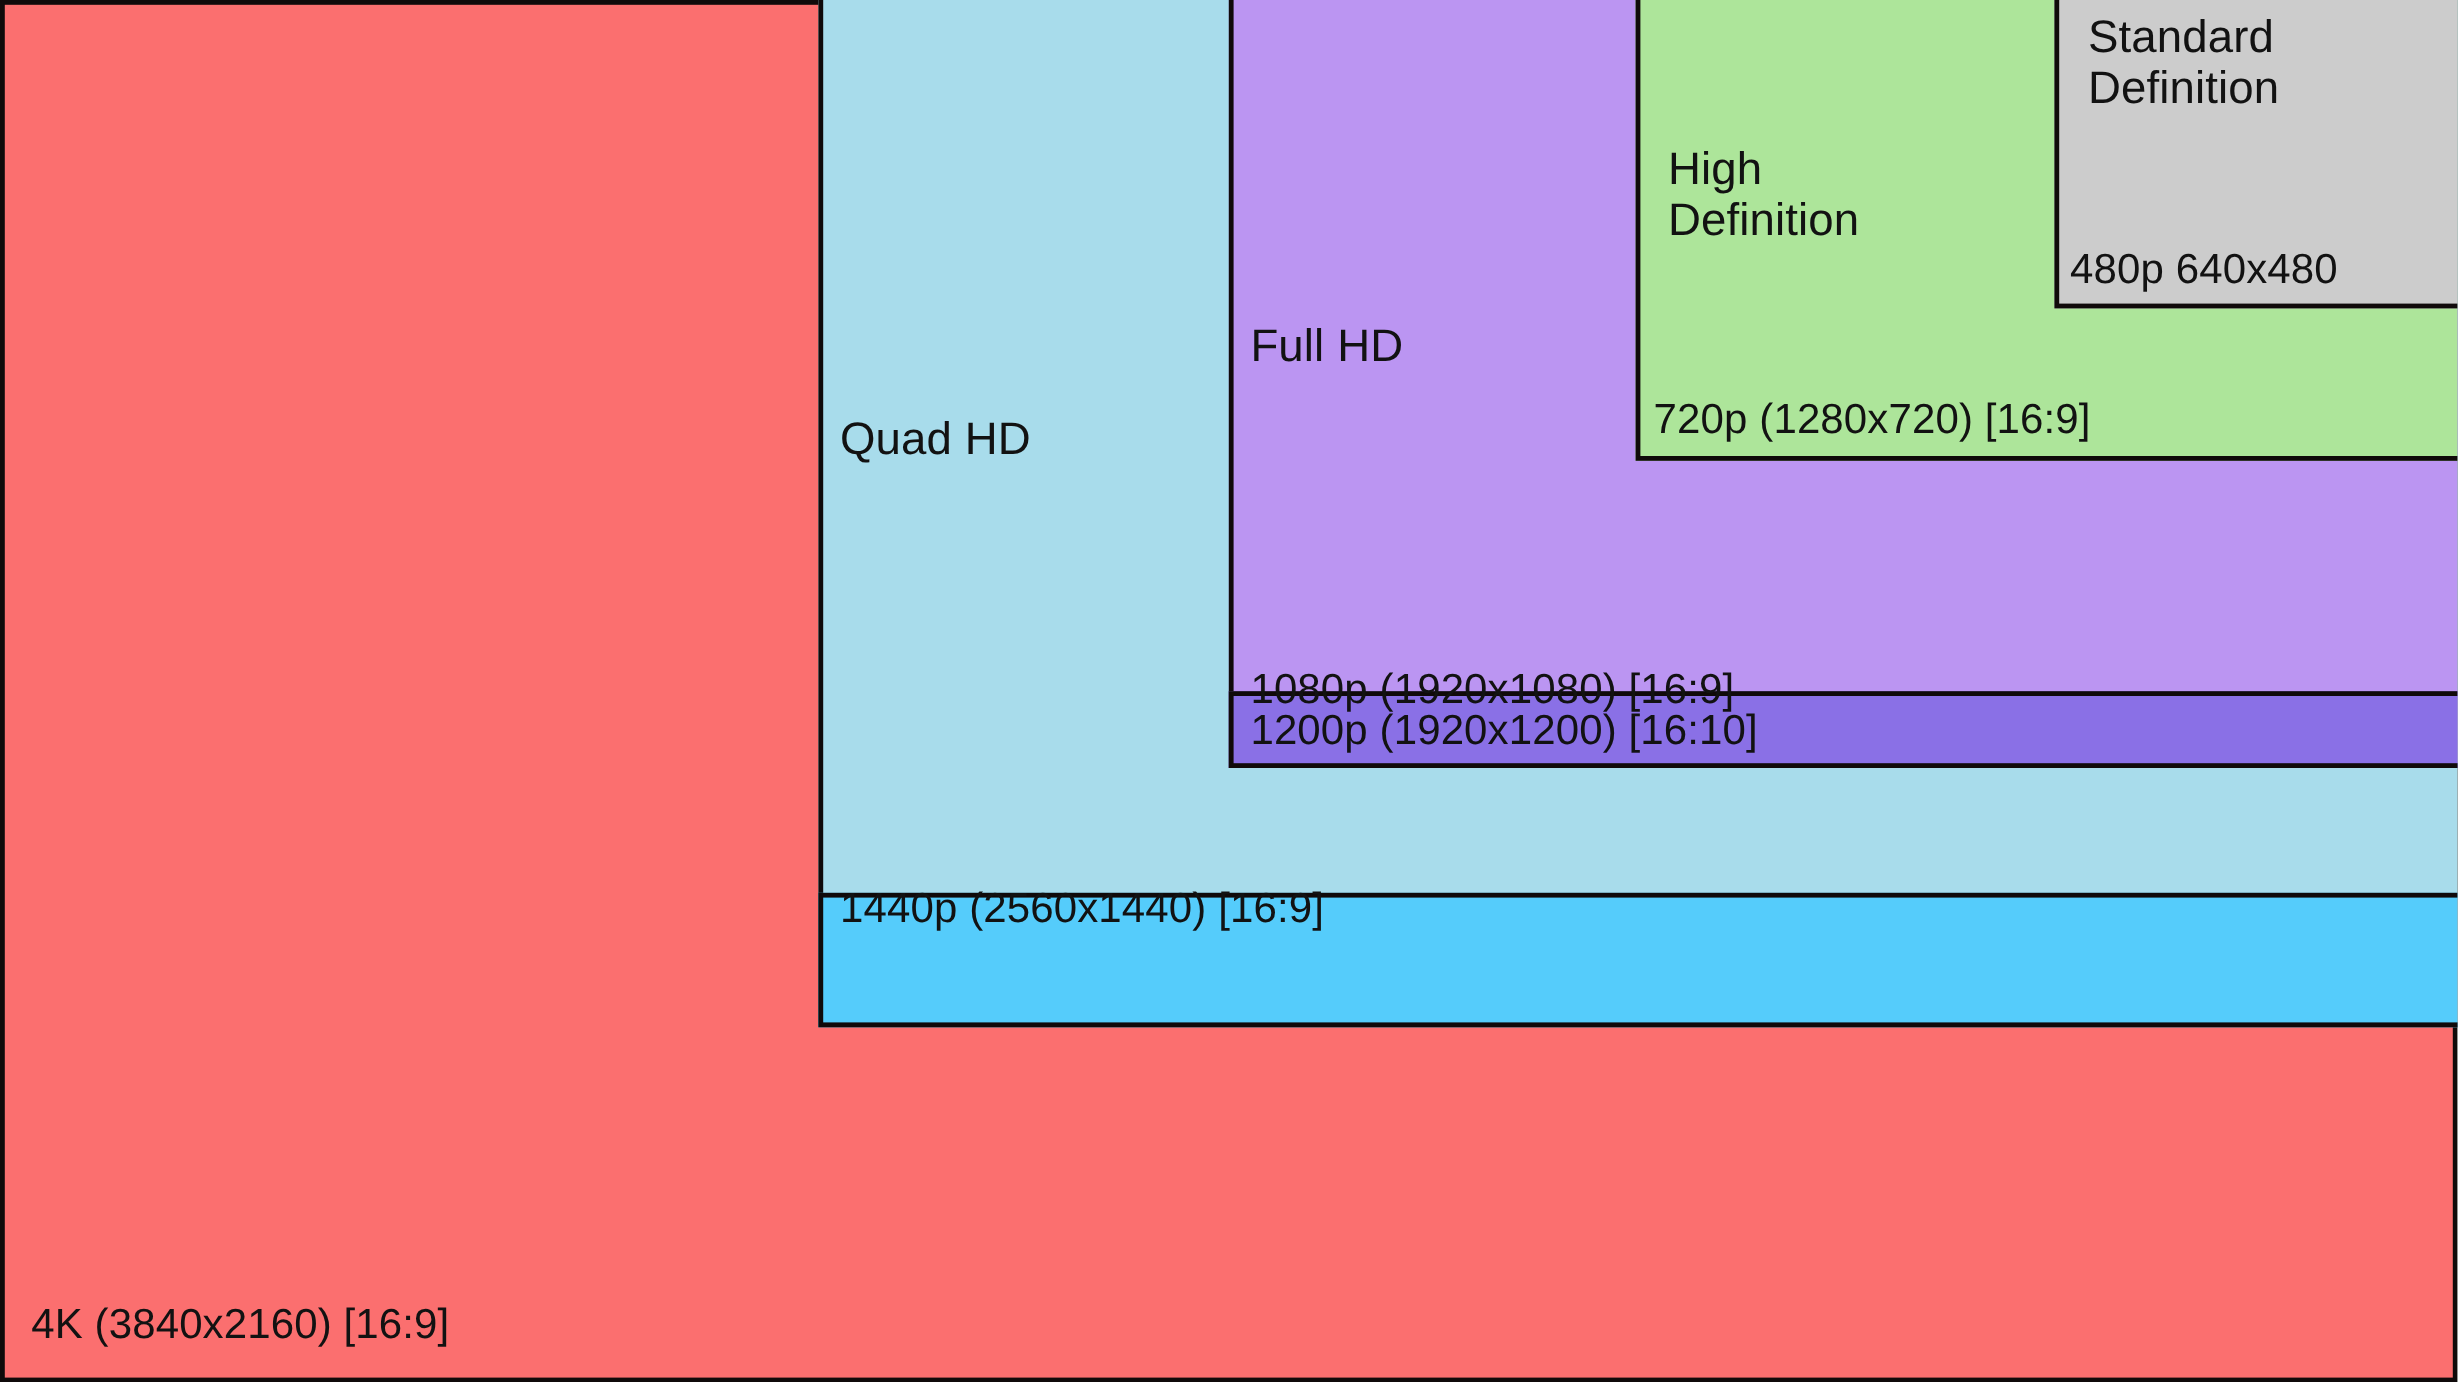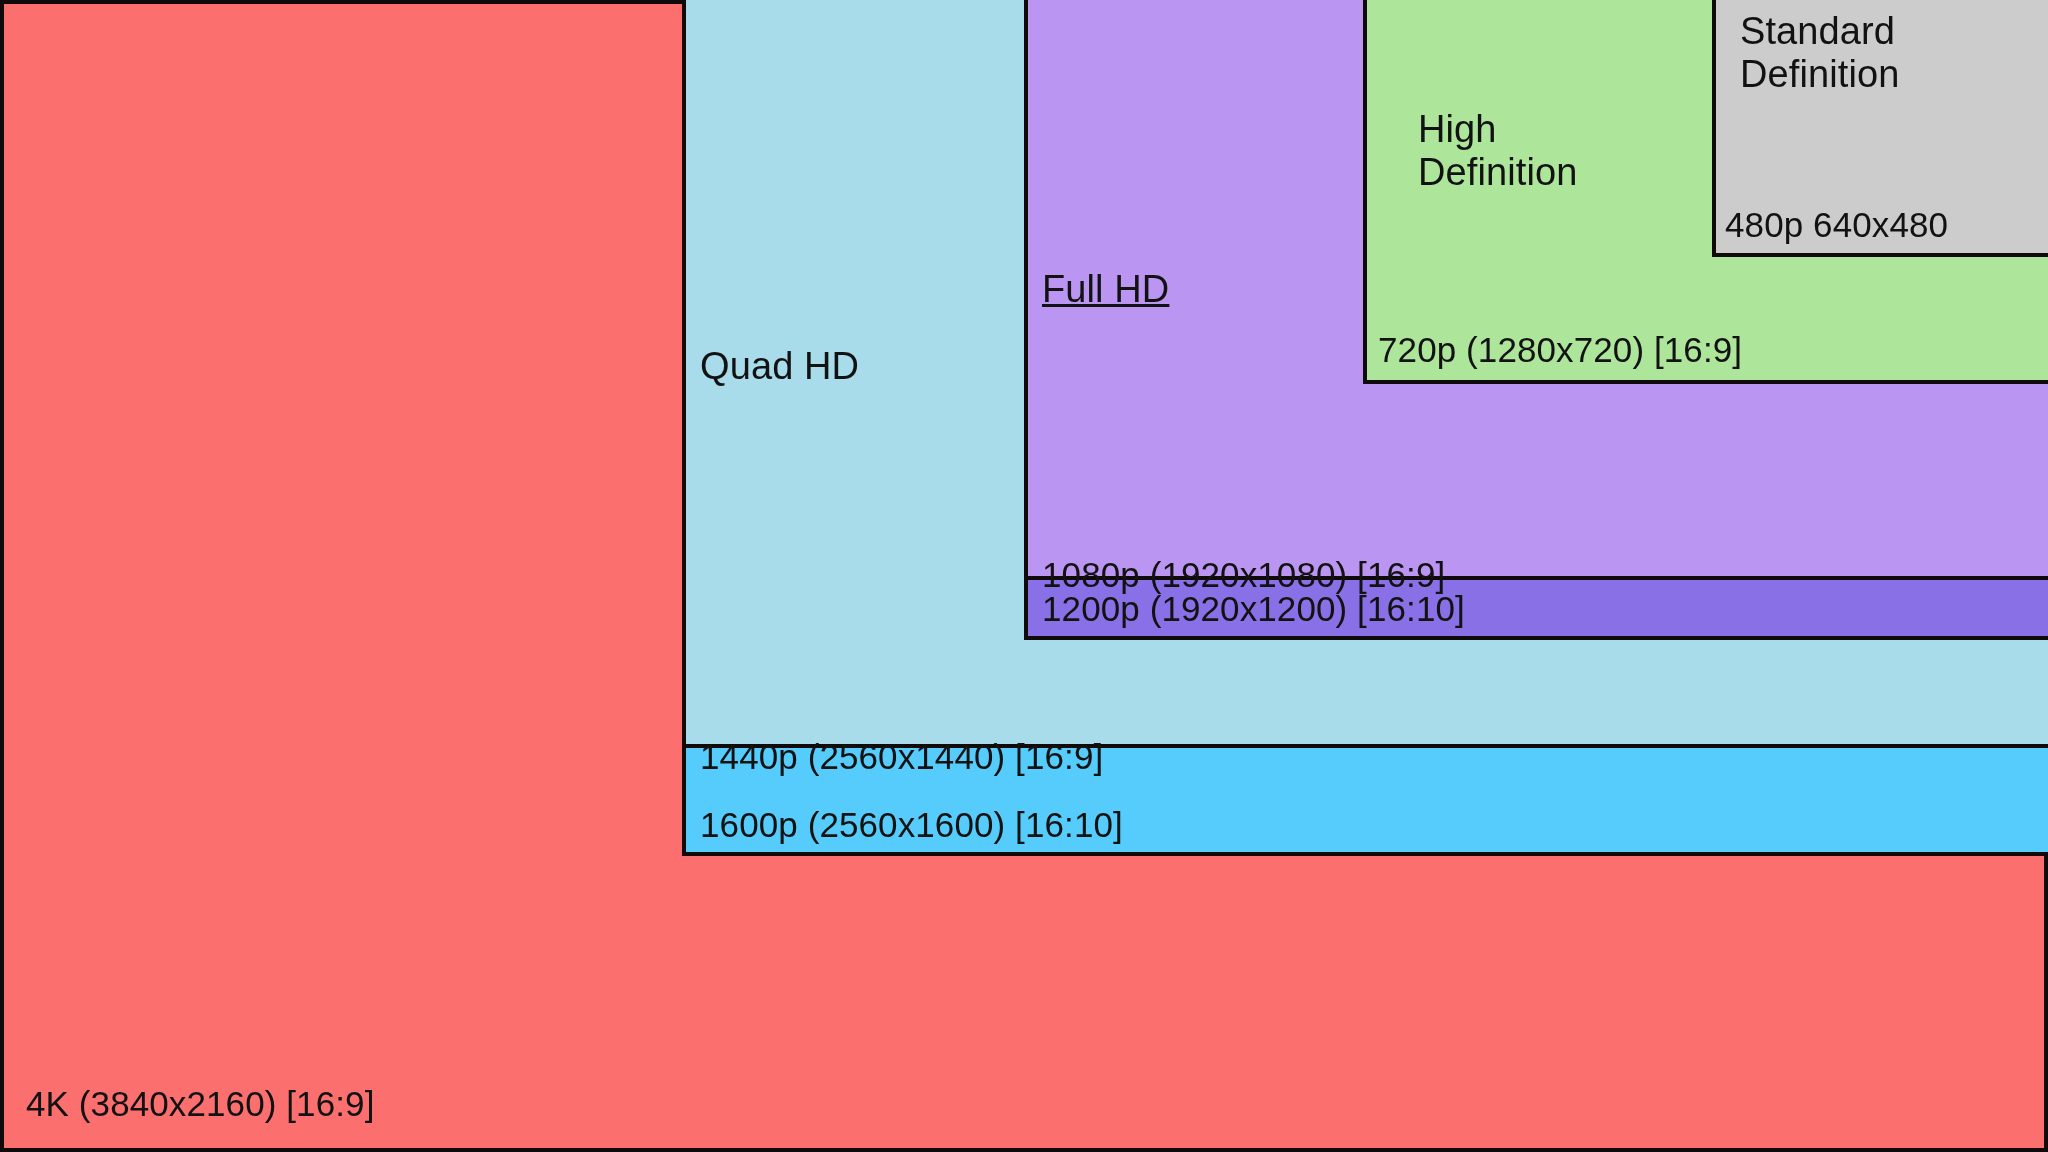--- a/index.html
+++ b/index.html
@@ -99,22 +99,22 @@
   
   #label-4k      { left: 26px;   top: 1084px; }
   #label-1600p   { left: 700px;  top: 805px;  }
   #label-1440p   { left: 700px;  top: 737px;  }
   #label-1200p   { left: 1042px; top: 589px;  }
   #label-1080p   { left: 1042px; top: 521px; margin-top: 34px;  }
   #label-720p    { left: 1378px; top: 330px;  }
   #label-480p    { left: 1725px; top: 205px;  }
   
   #label-qhd     { left: 700px;  top: 345px;  }
-  #label-fhd     { left: 1042px; top: 268px; text-decoration: underline;  }
-  #label-hd      { left: 1390px; top: 108px; margin-left: 28px;  }
+  #label-fhd     { left: 1042px; top: 268px;  }
+  #label-hd      { left: 1390px; top: 120px;  }
   #label-sd      { left: 1740px; top: 10px;   }
 </style>
 </head>
 <body>
 
 <div id="canvas">
 
   <div id="box-4k" class="res-box"></div>
 
   <div id="box-qhd" class="res-box"></div>
@@ -142,17 +142,16 @@
   <div id="label-480p" class="label label-spec" style="z-index:20">480p 640x480</div>
 
   <div id="label-720p" class="label label-spec" style="z-index:20">720p (1280x720) [16:9]</div>
 
   <div id="label-1080p" class="label label-spec" style="z-index:20">1080p (1920x1080) [16:9]</div>
 
   <div id="label-1200p" class="label label-spec" style="z-index:20">1200p (1920x1200) [16:10]</div>
 
   <div id="label-1440p" class="label label-spec" style="z-index:20">1440p (2560x1440) [16:9]</div>
 
-  <div id="label-1600p" class="label label-spec" style="z-index:20">1600p (2560x1600) [16:10]</div>
 
   <div id="label-4k" class="label label-spec" style="z-index:20">4K (3840x2160) [16:9]</div>
 
 </div>
 
 </body></html>

